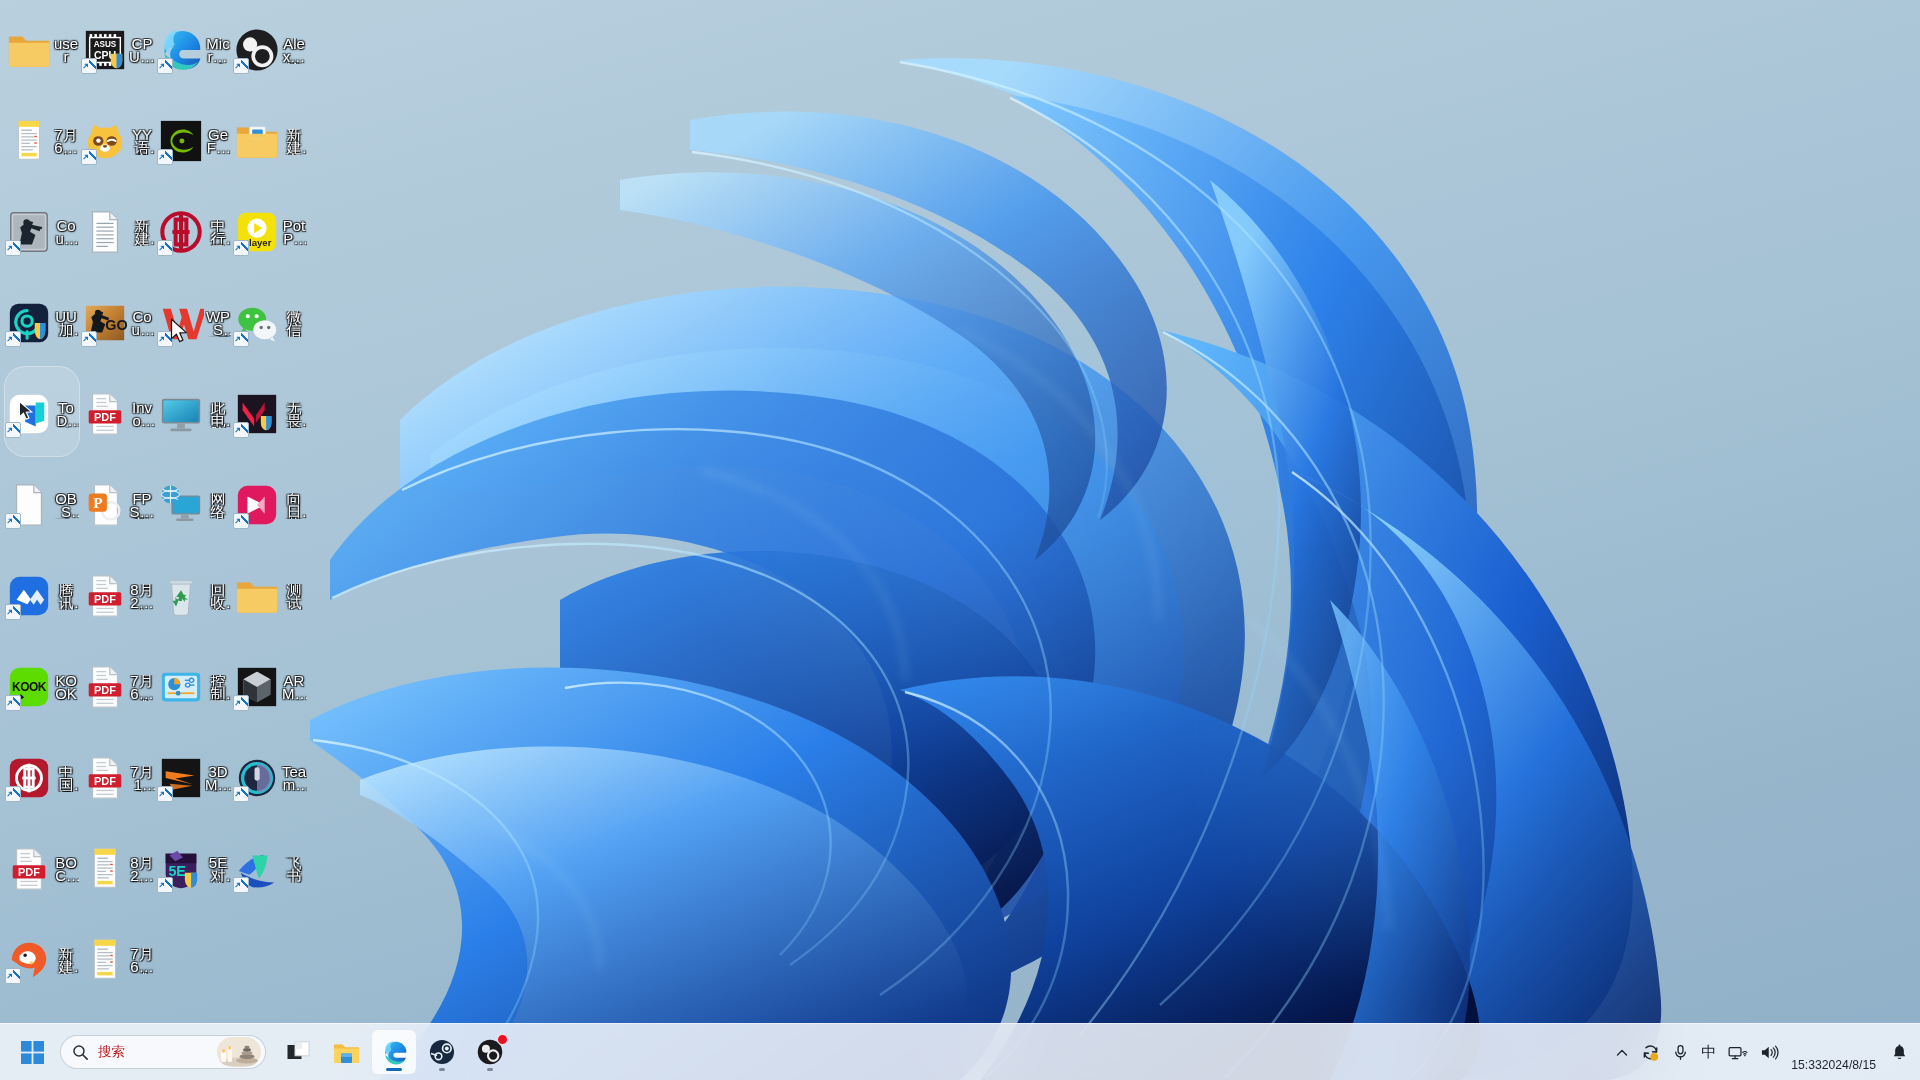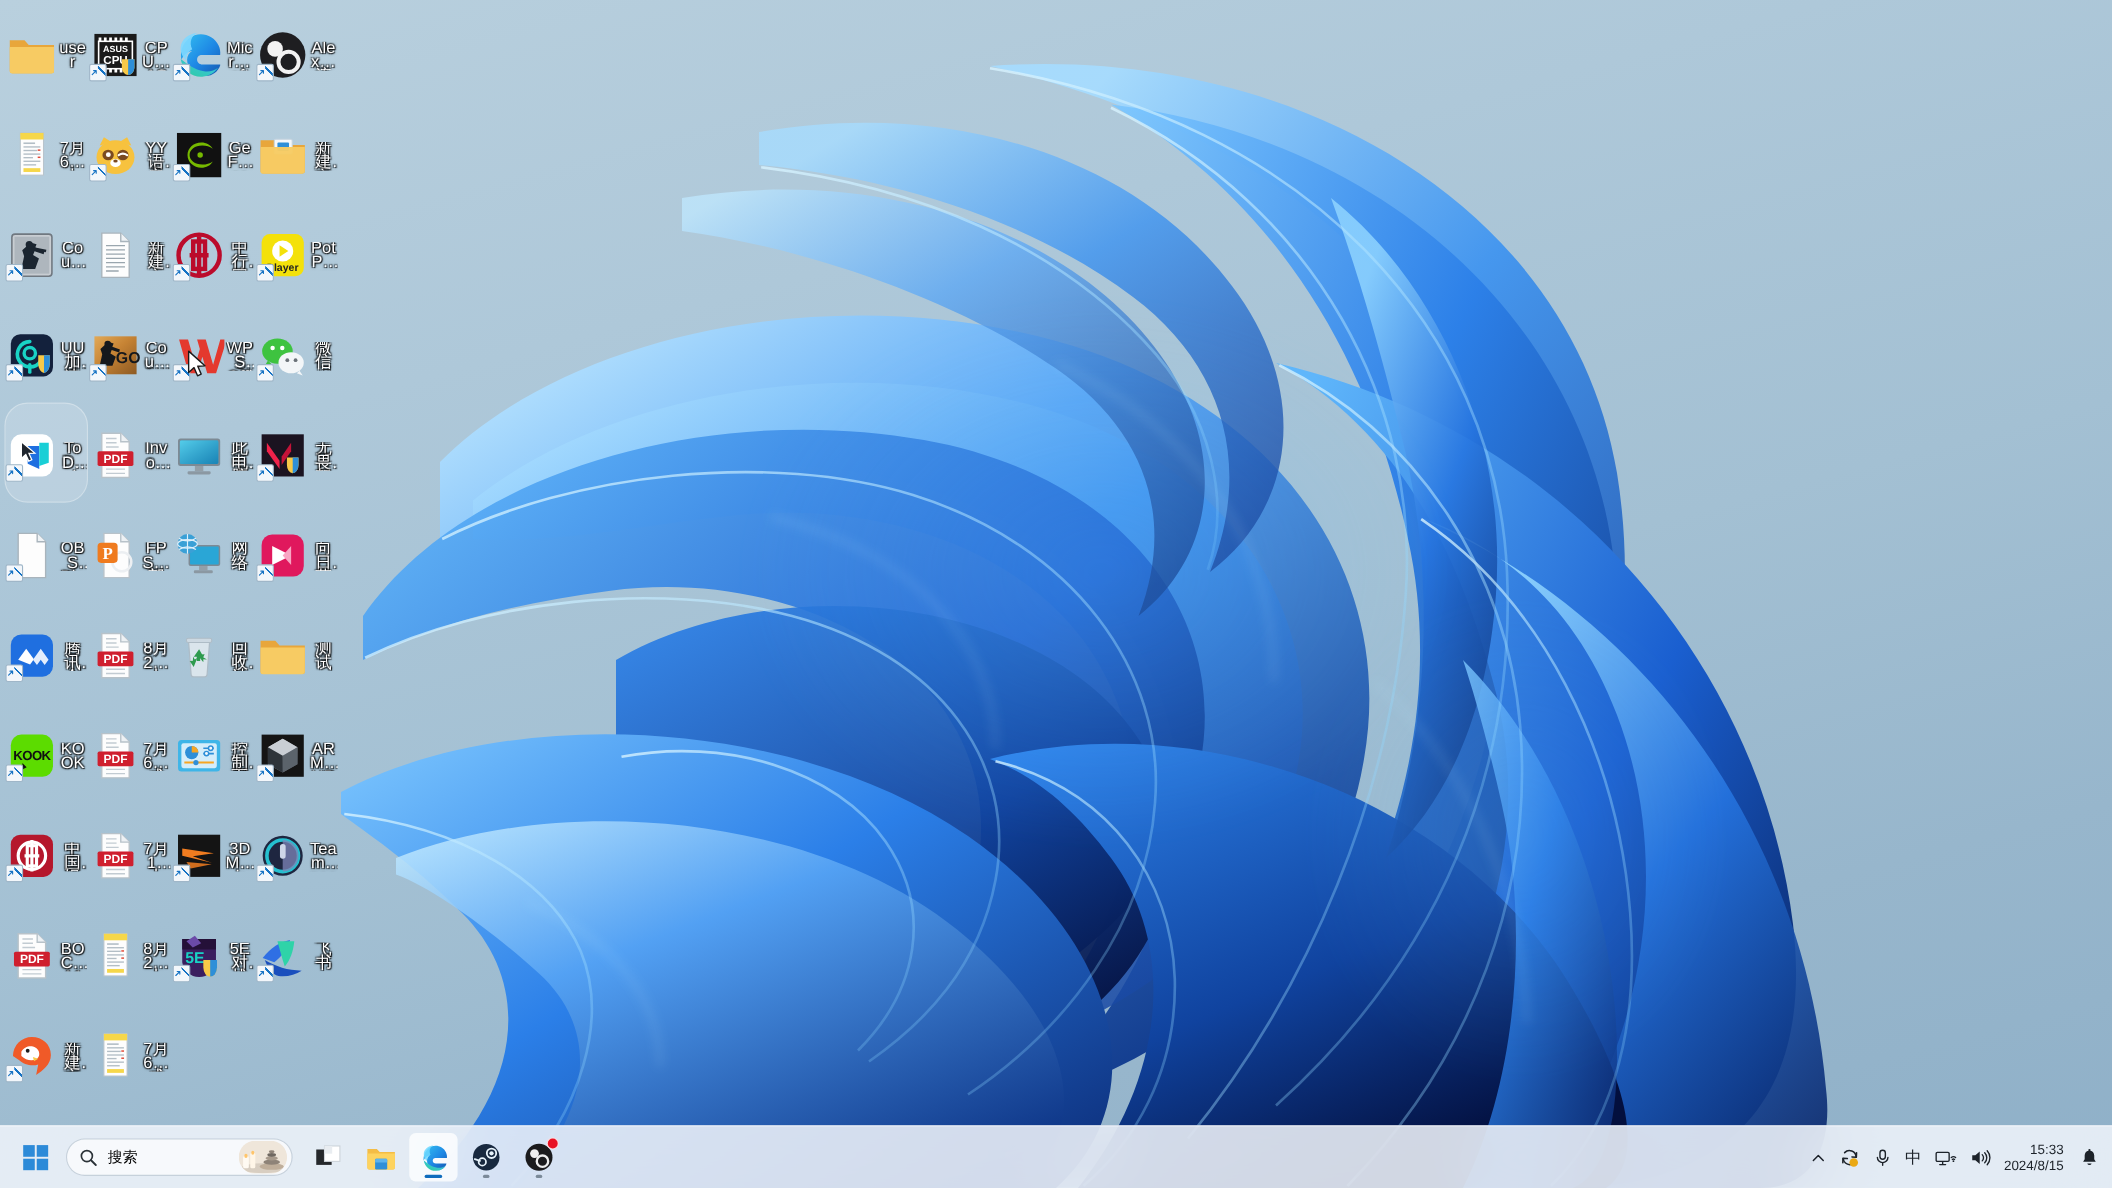--- a/index.html
+++ b/index.html
@@ -124,42 +124,42 @@
     border:1px solid rgba(140,160,180,0.45);
     border-radius:17px;
     display:flex; align-items:center;
     padding:0 4px 0 11px;
     margin:0 6px 0 2px;
     position:relative; overflow:hidden;
     cursor:text;
   }
   #search-pill .mag { flex:0 0 17px; height:17px; margin-right:9px; }
   #search-pill .ph {
-    font-size:13.5px; color:#000000; white-space:nowrap;
+    font-size:13.5px; color:#b91c1c; white-space:nowrap;
     flex:1 1 auto;
   }
   #search-thumb {
     flex:0 0 44px; height:30px; border-radius:15px;
     overflow:hidden; position:relative;
     margin-left:2px;
   }
   
   #tray {
     position:absolute; right:0; top:0; height:57px;
     display:flex; align-items:center; padding-right:6px;
   }
   .tray-btn {
     height:40px; min-width:26px;
     display:flex; align-items:center; justify-content:center;
     padding:0 6px; border-radius:5px; cursor:default;
     color:#1d232a;
   }
   #tray-ime { font-size:15px; font-weight:400; color:#1d232a; }
   #clock {
-    display:flex; flex-direction:column; align-items:flex-end;
+    display:flex; flex-direction:row; align-items:flex-end;
     justify-content:center;
     font-size:12.2px; line-height:15px; color:#1d232a;
     padding:0 9px 0 6px; height:40px; border-radius:5px; cursor:default;
   }
 
   
   #cursor { position:absolute; z-index:60; pointer-events:none; }
 </style>
 </head>
 <body>

